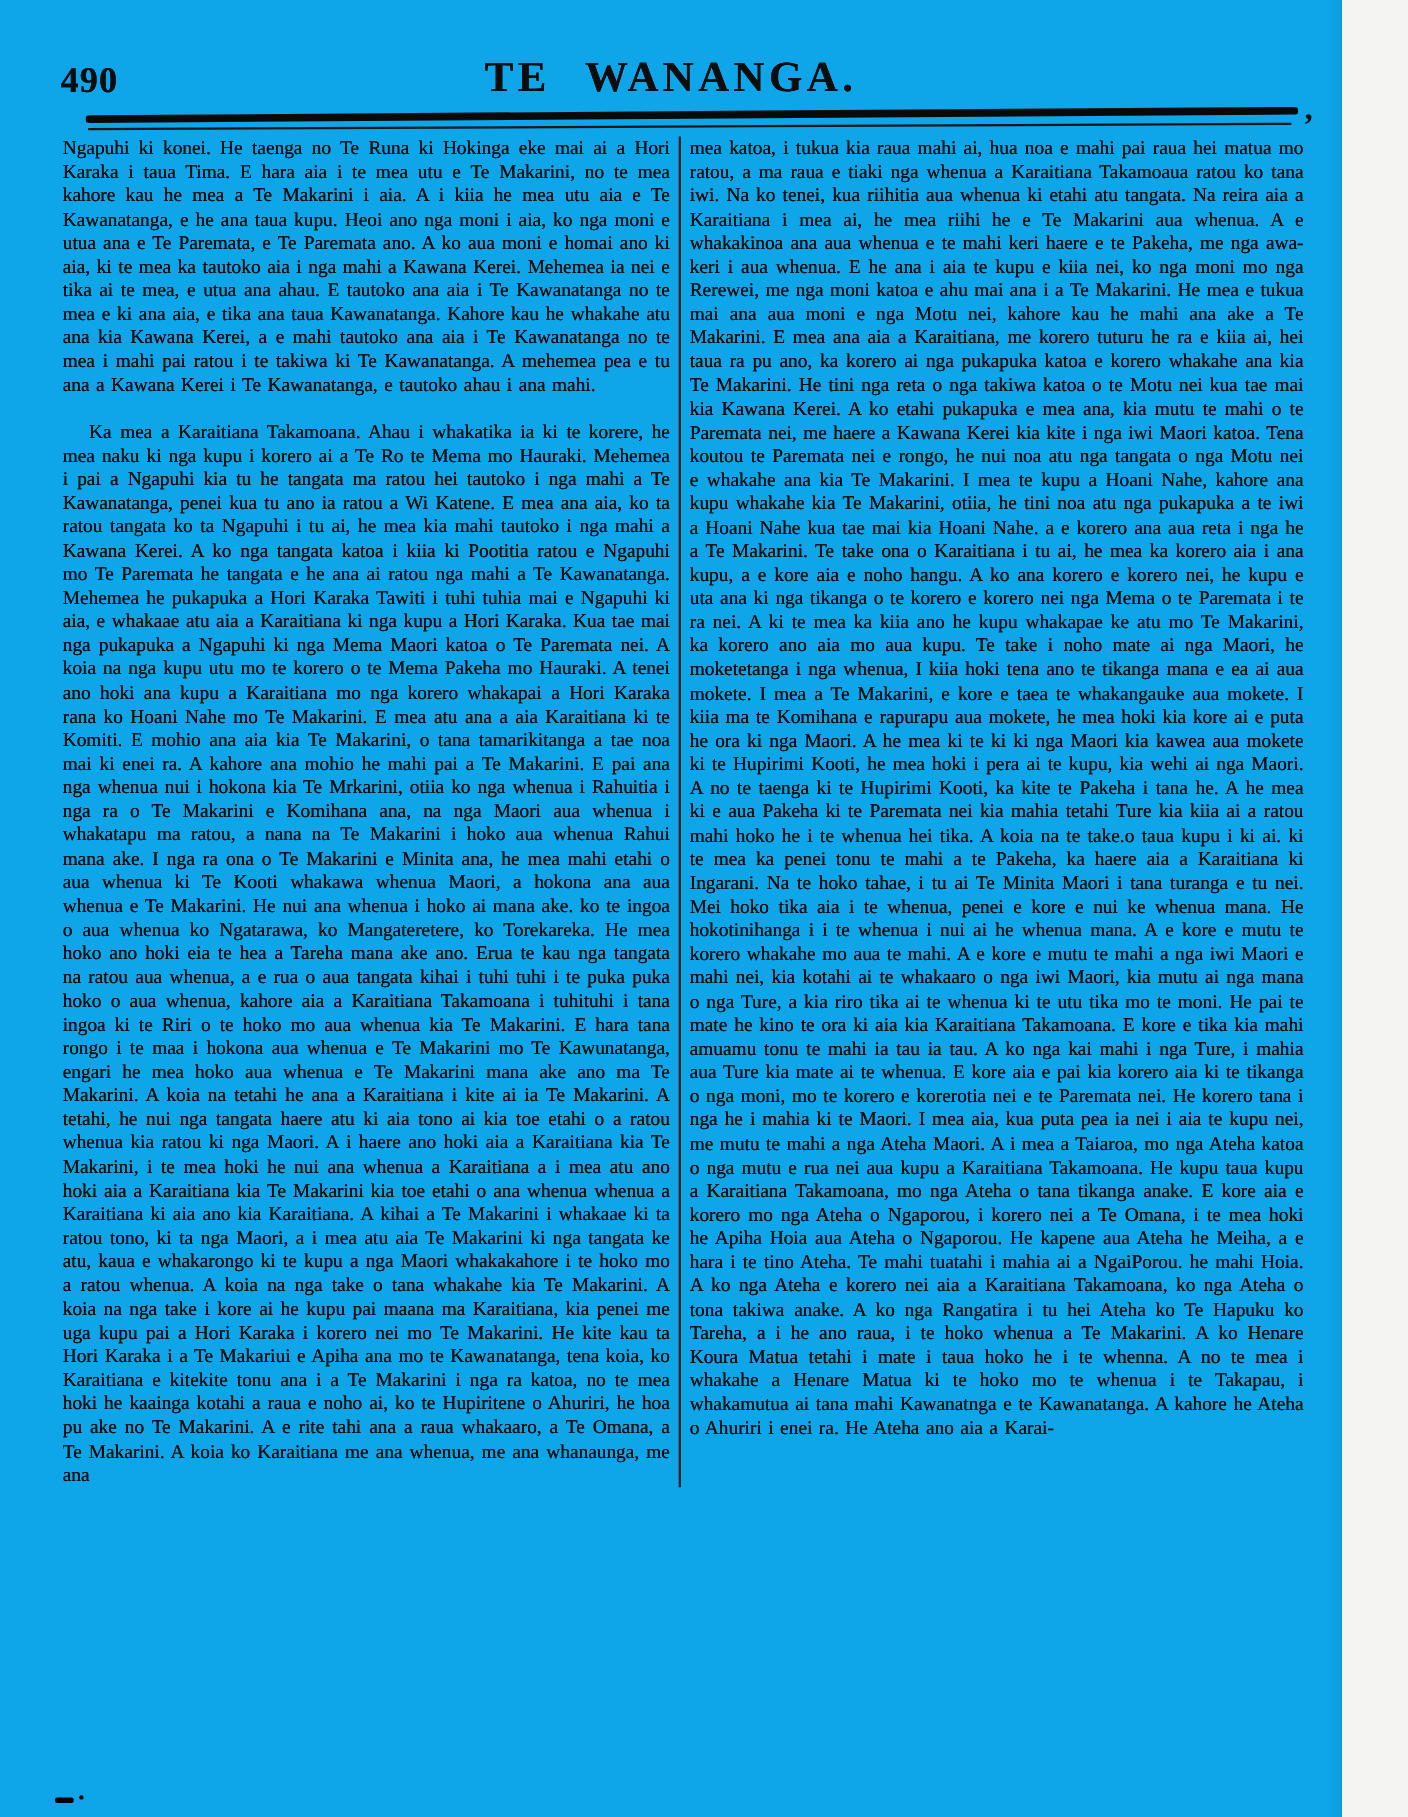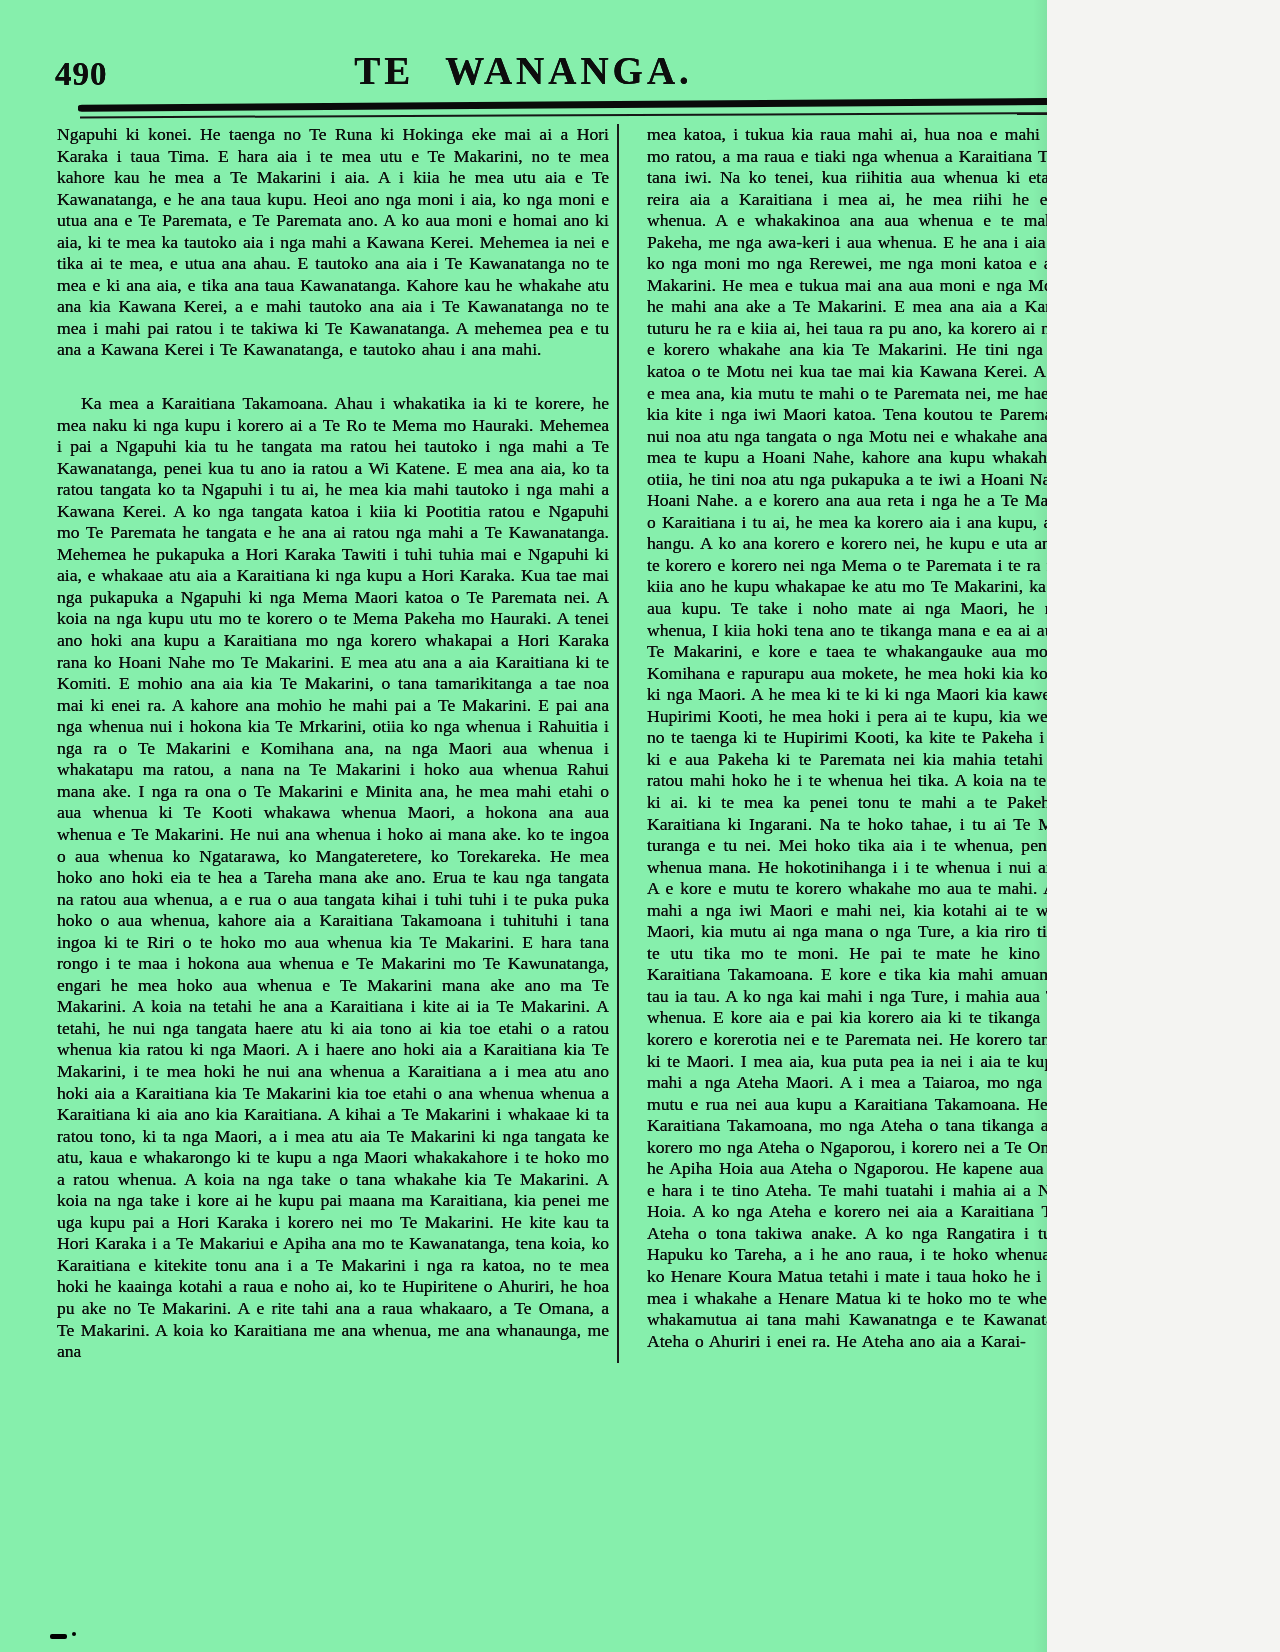--- a/index.html
+++ b/index.html
@@ -3,22 +3,22 @@
 <meta charset="utf-8">
 <style>
   html,body{margin:0;padding:0;}
   body{
     width:1280px;height:1652px;
     background:#f4f4f2;
     font-family:"Liberation Serif", serif;
   }
   .page{
     position:relative;
-    width:1047px;height:1652px;
-    background:#86efac;
+    width:1220px;height:1652px;
+    background:#0ea5e9;
     color:#0d0d0d;
     overflow:hidden;
   }
   
   .header{
     position:absolute;top:48px;left:0;right:0;height:54px;
   }
   .page-number{
     position:absolute;left:55px;top:8px;
     font-size:33px;font-weight:bold;
@@ -46,35 +46,35 @@
     position:absolute;left:1186px;top:82px;
     font-size:30px;font-weight:bold;color:#111;
   }
   
   .columns{
     position:absolute;top:124px;left:57px;width:1128px;
     display:flex;align-items:stretch;
   }
   .col{display:block;}
   .col-left{width:552px;}
-  .col-right{flex:1;margin-left:28px;}
+  .col-right{flex:1;margin-left:8px;}
   .divider{
     width:2px;background:#1b1b1b;
     margin-left:8px;
   }
   .para{
     margin:0;
     font-size:17.6px;
     line-height:21.55px;
     text-align:justify;
     color:#0e0e0e;
     text-shadow:0 0 .3px #000;
     word-spacing:1.5px;
   }
-  .para + .para{margin-top:32px;}
+  .para + .para{margin-top:21px;}
   .indent{text-indent:24px;}
   
   .print-artifact{
     position:absolute;left:50px;top:1634px;
     width:17px;height:5px;background:#000;border-radius:2px;
   }
   .print-artifact-dot{
     position:absolute;left:72px;top:1632px;
     width:4px;height:4px;background:#000;border-radius:50%;
   }

